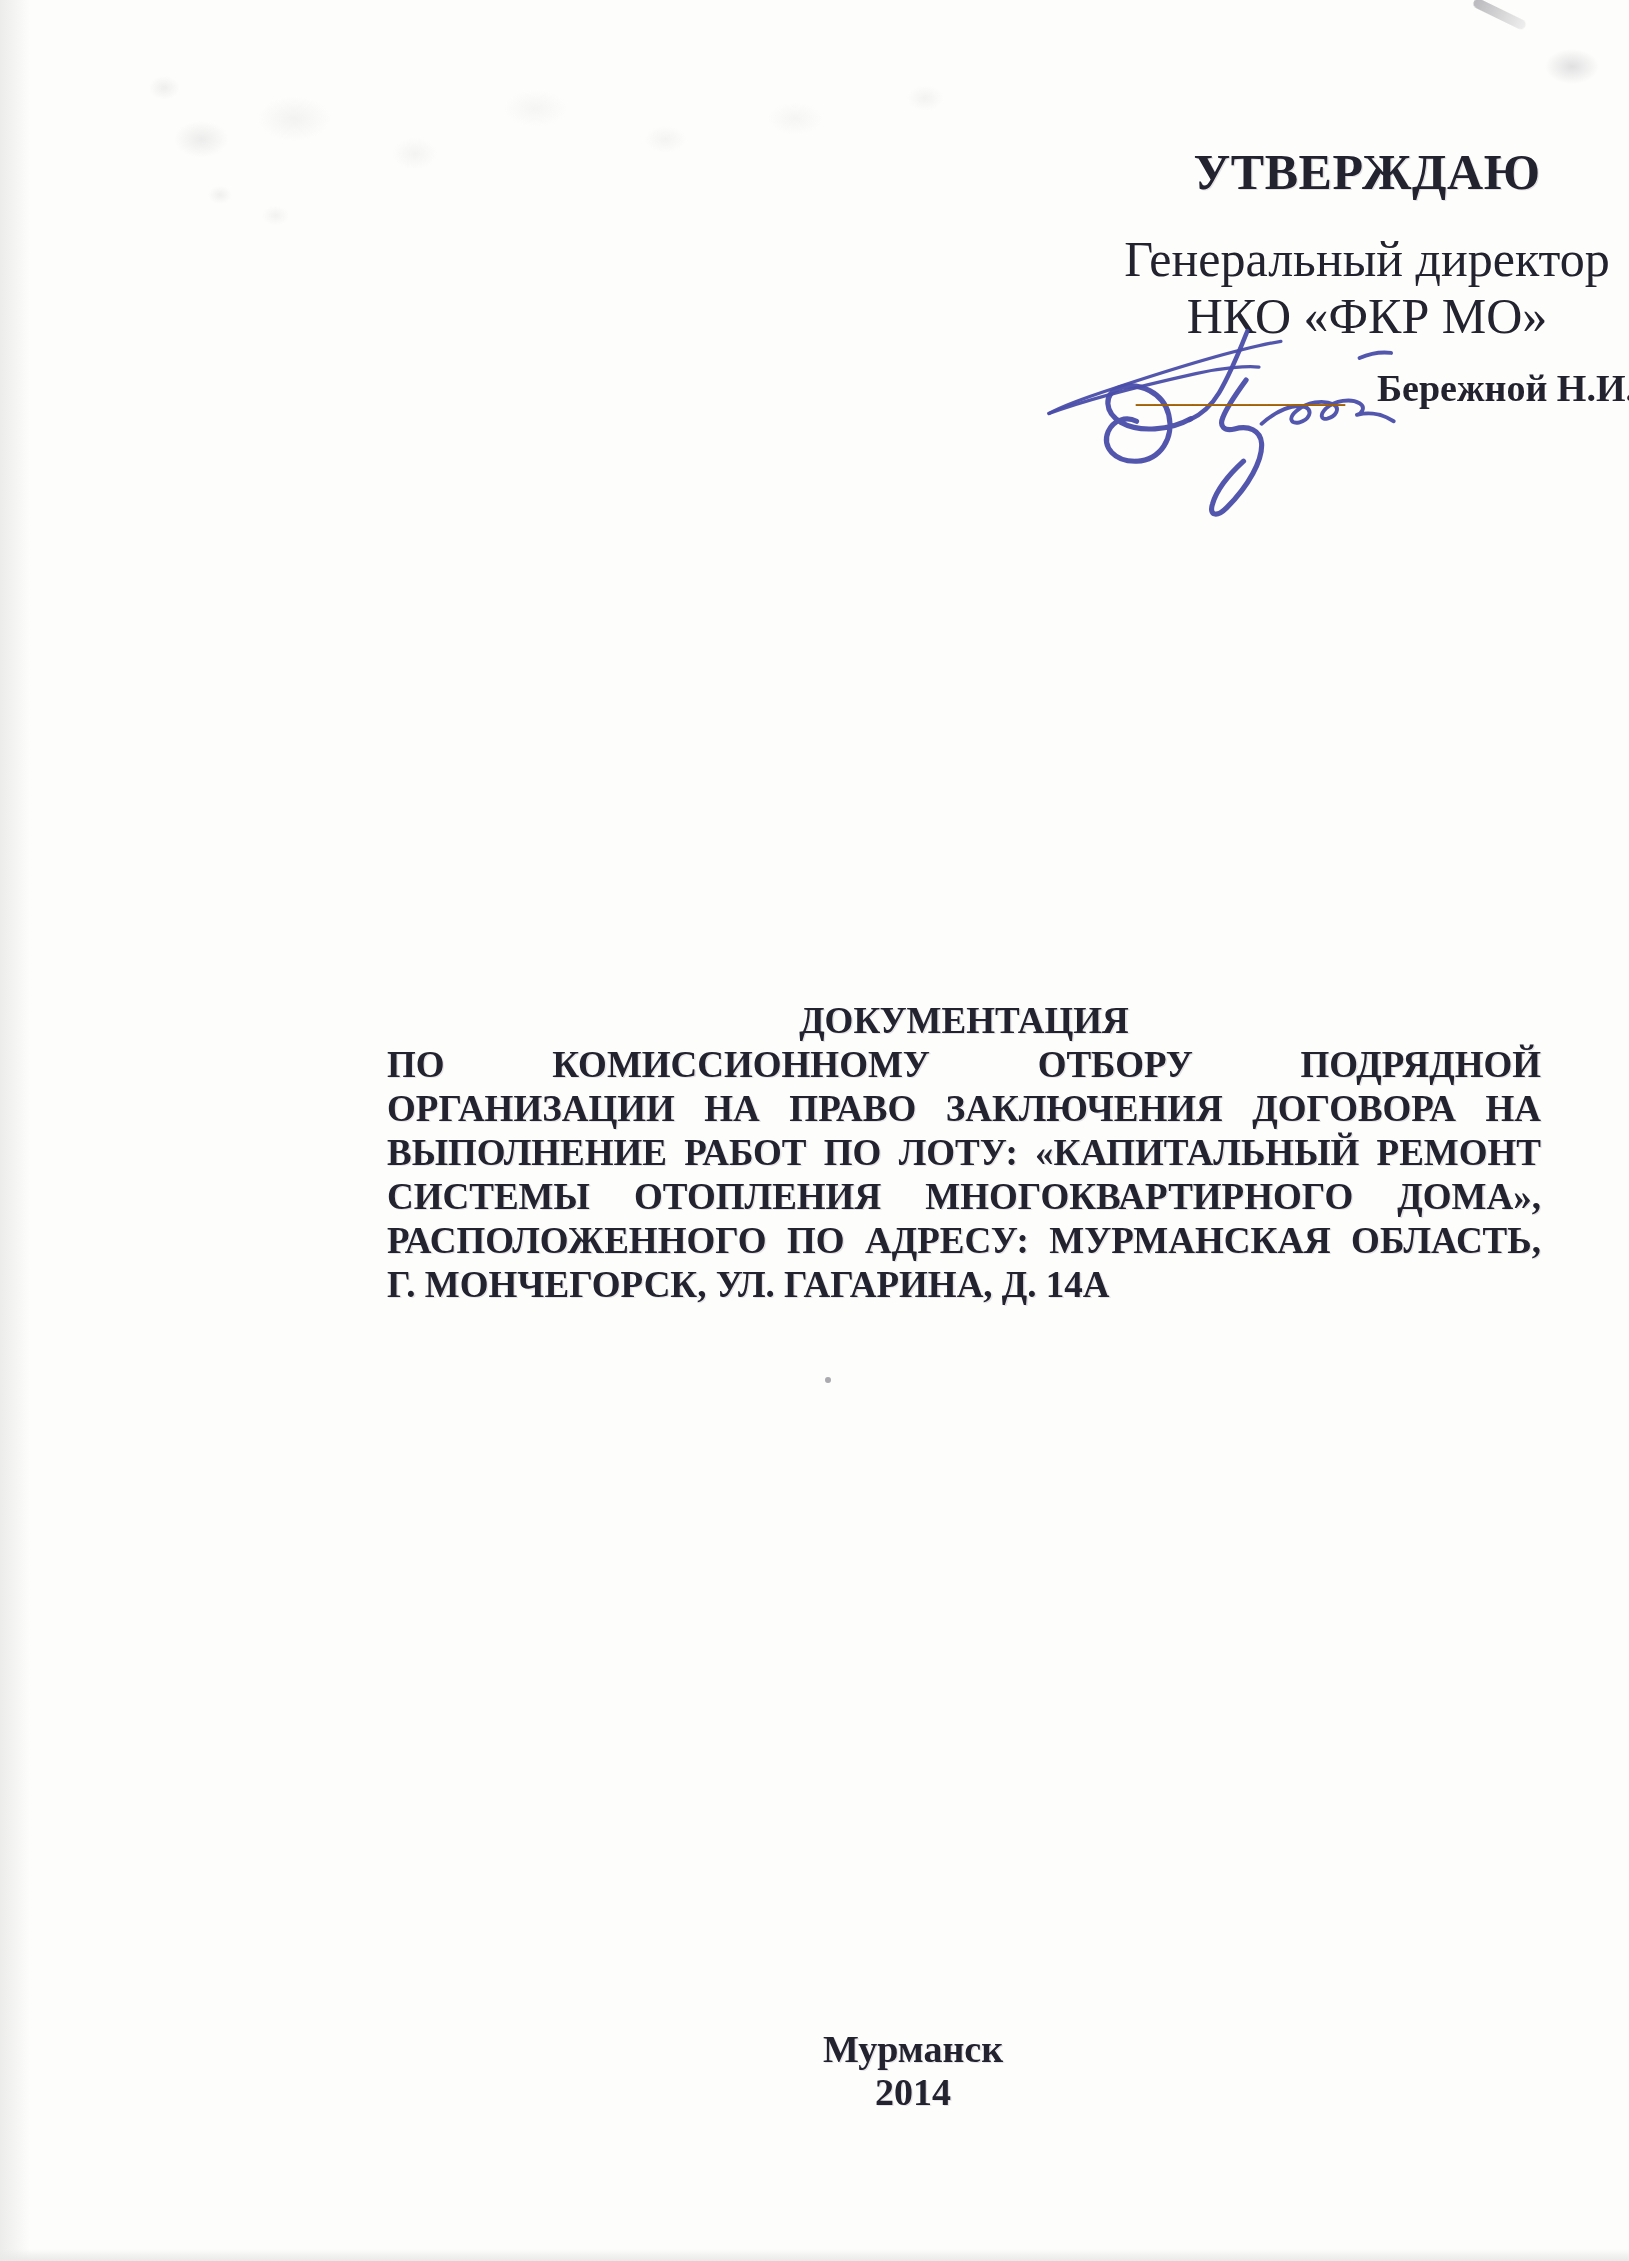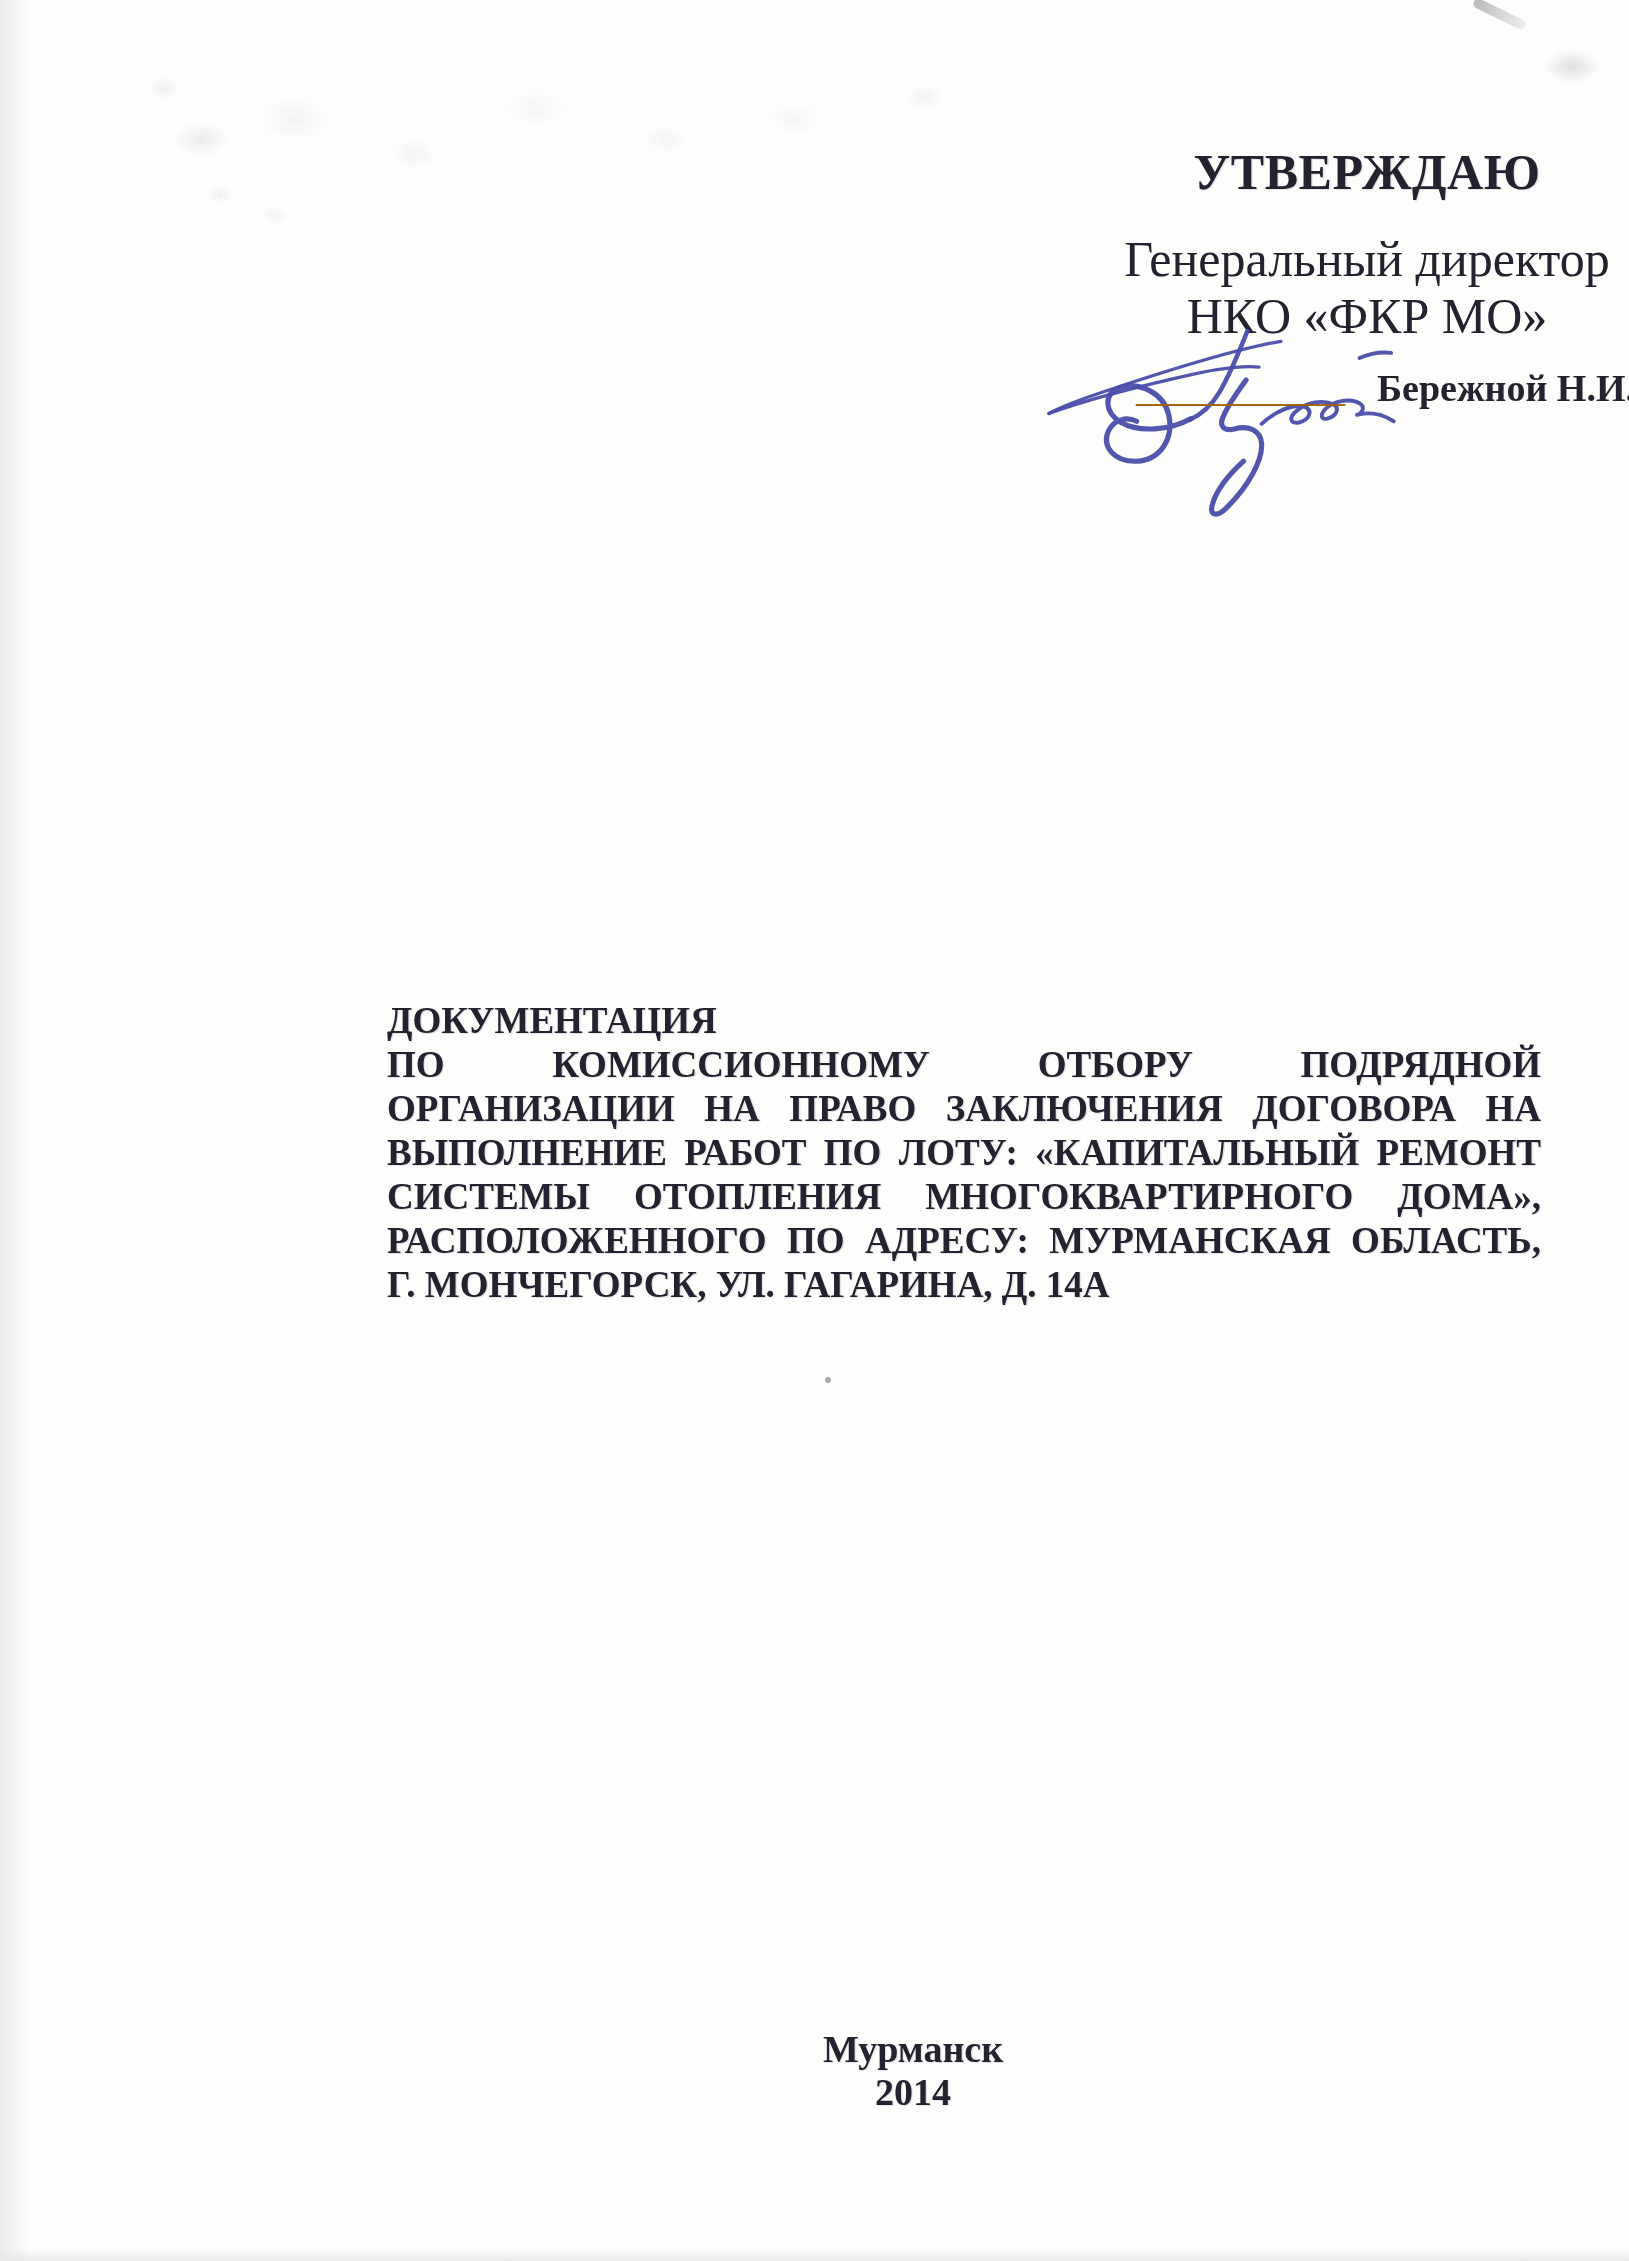--- a/index.html
+++ b/index.html
@@ -55,21 +55,21 @@
   .sig-name{left:1377px;top:366px;font-size:38px;line-height:44px;white-space:nowrap;font-weight:bold;}
   .date-line{left:1119px;top:455px;font-size:35px;line-height:40px;white-space:nowrap;color:#2a2940;}
 
   .signature-svg{left:1041px;top:322px;width:358px;height:203px;}
   .signature-svg path{fill:none;stroke:var(--signature-blue);stroke-linecap:round;stroke-linejoin:round;opacity:.95;}
 
   
   .title-block{left:387px;top:999px;width:1154px;font-weight:bold;font-size:37px;line-height:44px;
     text-shadow:1.3px 0.6px 0 rgba(90,70,110,.14);}
   .title-line{width:100%;}
-  .t-center{}
+  .t-center{text-align:center;}
   .t-just{text-align:justify;text-align-last:justify;}
   .t-left{text-align:left;font-family:Liberation Serif, serif;}
 
   
   .footer-line{left:268px;width:1290px;text-align:center;font-weight:bold;font-size:38px;line-height:44px;
     text-shadow:1.3px 0.6px 0 rgba(90,70,110,.14);}
   .footer-city{top:2027px;}
   .footer-year{top:2070px;font-family:Liberation Serif, serif;}
 </style>
 </head>

